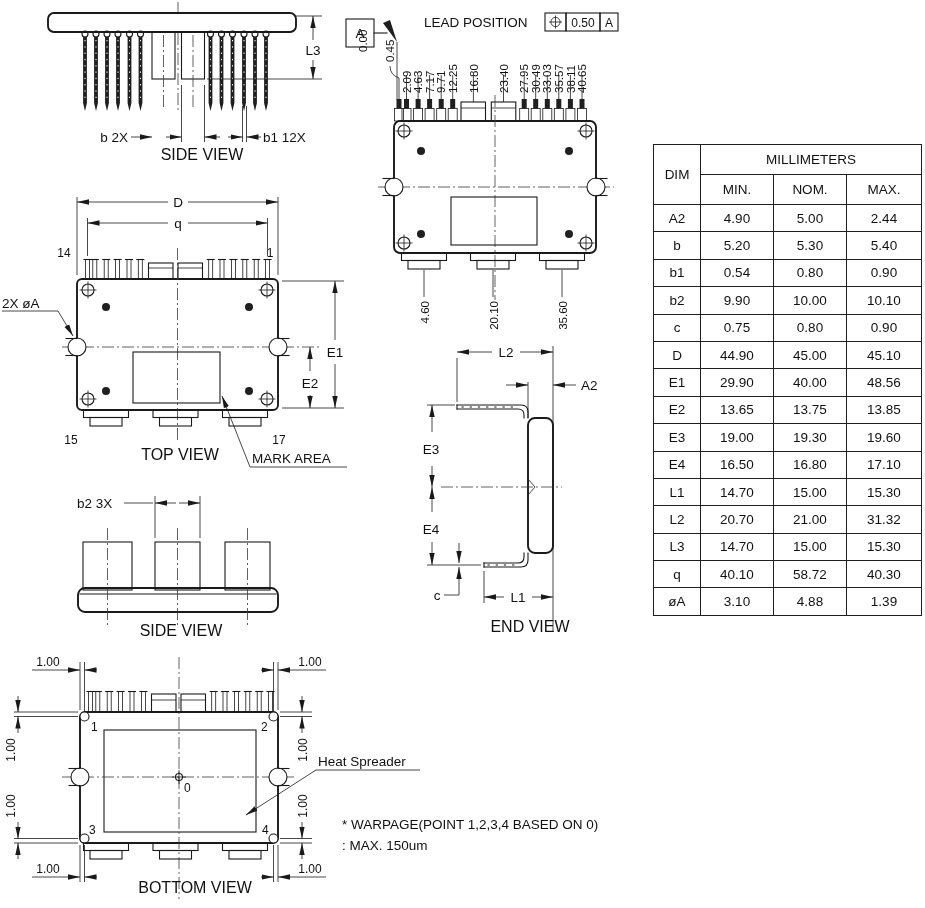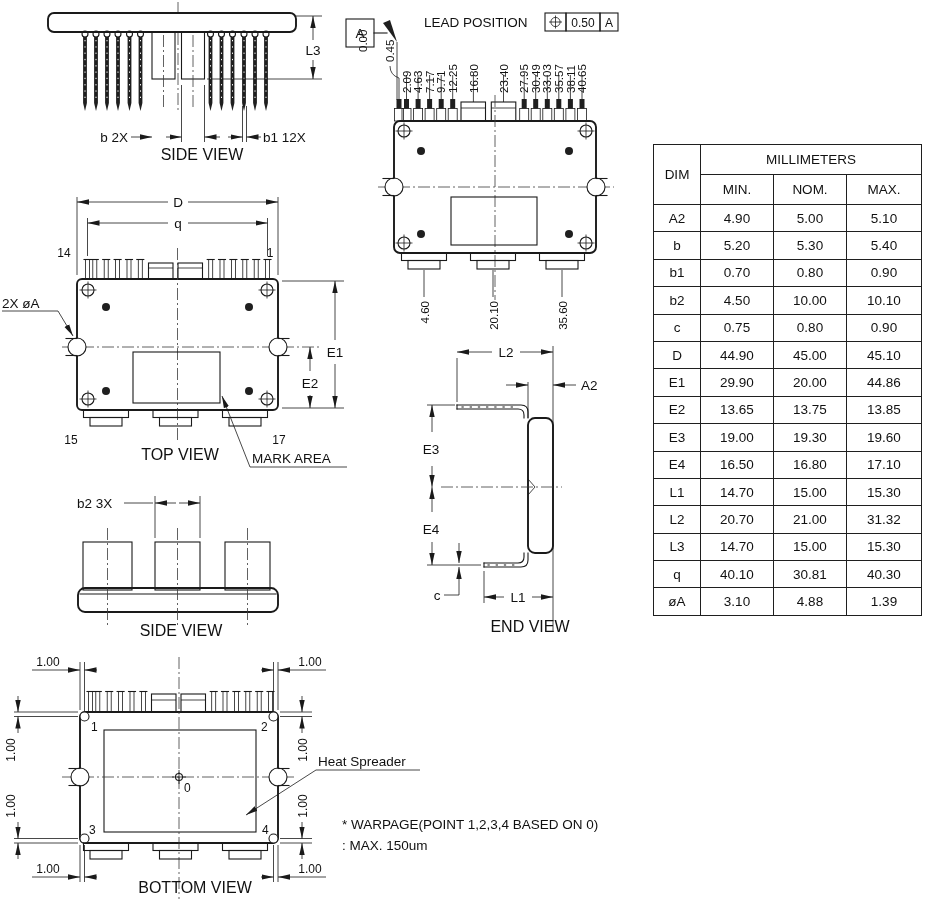--- a/index.html
+++ b/index.html
@@ -460,57 +460,57 @@
     </tr>
     <tr class="hdr">
       <td>MIN.</td>
       <td>NOM.</td>
       <td>MAX.</td>
     </tr>
   <tr>
           <td>A2</td>
           <td>4.90</td>
           <td>5.00</td>
-          <td>5.10</td>
+          <td>2.44</td>
         </tr>
         <tr>
           <td>b</td>
           <td>5.20</td>
           <td>5.30</td>
           <td>5.40</td>
         </tr>
         <tr>
           <td>b1</td>
-          <td>0.70</td>
+          <td>0.54</td>
           <td>0.80</td>
           <td>0.90</td>
         </tr>
         <tr>
           <td>b2</td>
-          <td>4.50</td>
+          <td>9.90</td>
           <td>10.00</td>
           <td>10.10</td>
         </tr>
         <tr>
           <td>c</td>
           <td>0.75</td>
           <td>0.80</td>
           <td>0.90</td>
         </tr>
         <tr>
           <td>D</td>
           <td>44.90</td>
           <td>45.00</td>
           <td>45.10</td>
         </tr>
         <tr>
           <td>E1</td>
           <td>29.90</td>
-          <td>20.00</td>
-          <td>44.86</td>
+          <td>40.00</td>
+          <td>48.56</td>
         </tr>
         <tr>
           <td>E2</td>
           <td>13.65</td>
           <td>13.75</td>
           <td>13.85</td>
         </tr>
         <tr>
           <td>E3</td>
           <td>19.00</td>
@@ -537,21 +537,21 @@
         </tr>
         <tr>
           <td>L3</td>
           <td>14.70</td>
           <td>15.00</td>
           <td>15.30</td>
         </tr>
         <tr>
           <td>q</td>
           <td>40.10</td>
-          <td>30.81</td>
+          <td>58.72</td>
           <td>40.30</td>
         </tr>
         <tr>
           <td>øA</td>
           <td>3.10</td>
           <td>4.88</td>
           <td>1.39</td>
         </tr>
       </tbody>
 </table>

